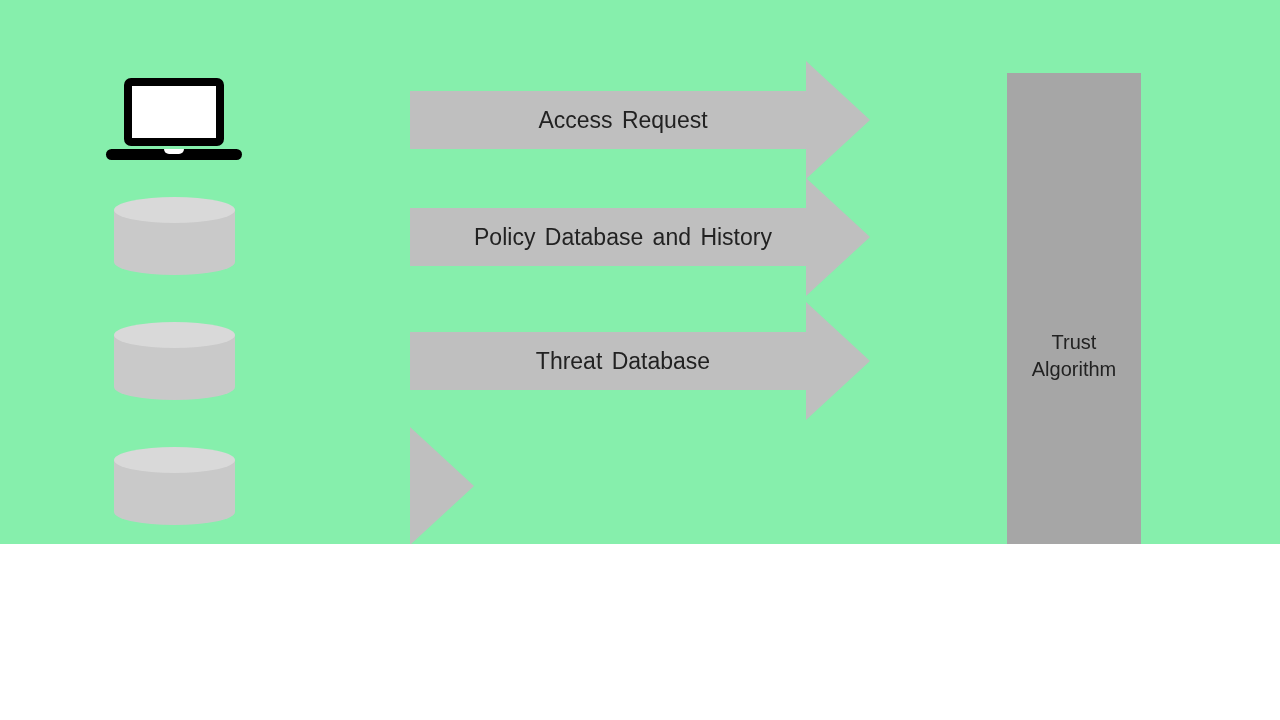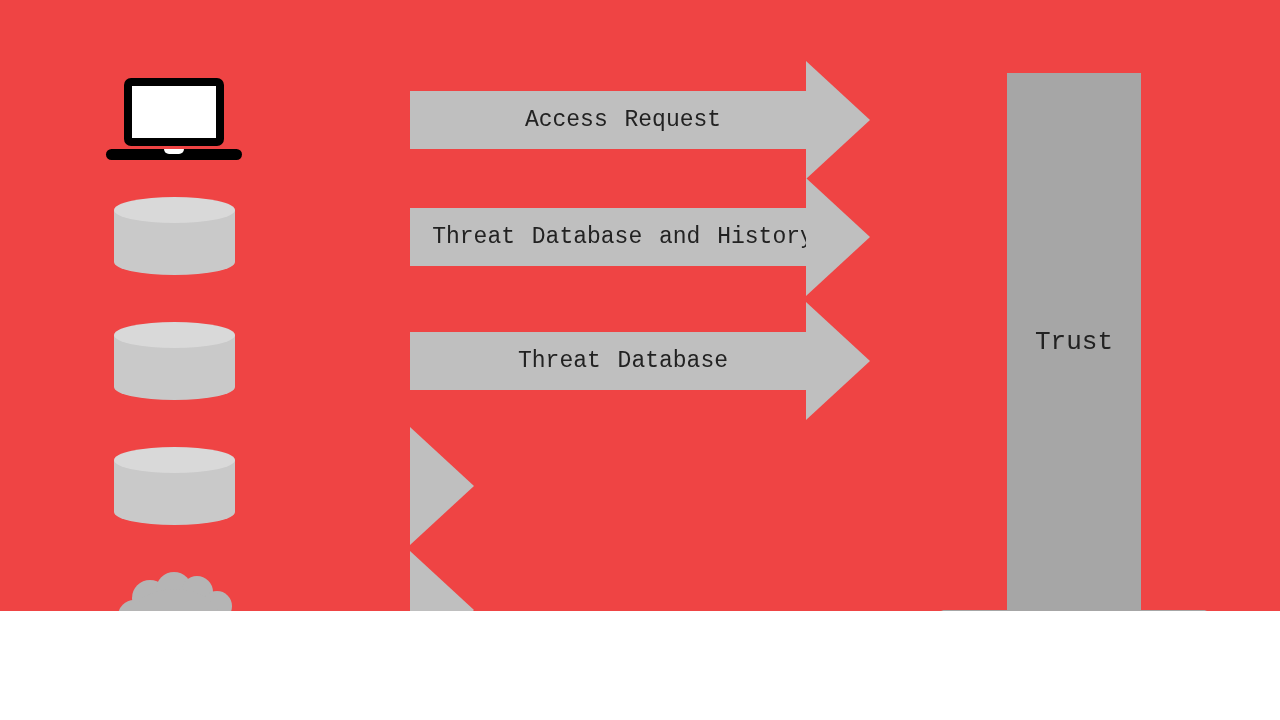--- a/index.html
+++ b/index.html
@@ -1,22 +1,22 @@
 <!DOCTYPE html>
 <html><head>
 <meta charset="utf-8">
 <style>
   html, body { margin: 0; padding: 0; background: #ffffff; }
   .stage {
     position: relative;
     width: 1280px;
-    height: 611px;
-    background: #ef4444;
+    height: 544px;
+    background: #86efac;
     overflow: hidden;
-    font-family: Liberation Mono, monospace;
+    font-family: Liberation Sans, sans-serif;
   }
 
   
   .h-arrow {
     position: absolute;
     left: 410px;
     width: 460px;
     height: 118px;
     display: flex;
     align-items: center;
@@ -57,21 +57,21 @@
     width: 0; height: 0;
     border-left: 133px solid transparent;
     border-right: 133px solid transparent;
     border-top: 56px solid #a6a6a6;
   }
   .v-arrow-label {
     position: absolute;
     left: 977px; top: 329px;
     width: 194px;
     text-align: center;
-    font-size: 26px;
+    font-size: 20px;
     line-height: 27px;
     color: #222222;
   }
 
   
   .laptop { position: absolute; left: 106px; top: 78px; width: 136px; height: 82px; }
   .laptop-screen {
     position: absolute; left: 18px; top: 0;
     width: 100px; height: 68px;
     border: 8px solid #000000;
@@ -153,21 +153,21 @@
 
   <div class="h-arrow" style="top:61px">
     <div class="h-arrow-body">
       <span class="h-arrow-label">Access Request</span>
     </div>
     <div class="h-arrow-head"></div>
   </div>
 
   <div class="h-arrow" style="top:178px">
     <div class="h-arrow-body">
-      <span class="h-arrow-label">Threat Database and History</span>
+      <span class="h-arrow-label">Policy Database and History</span>
     </div>
     <div class="h-arrow-head"></div>
   </div>
 
   <div class="h-arrow" style="top:302px">
     <div class="h-arrow-body">
       <span class="h-arrow-label">Threat Database</span>
     </div>
     <div class="h-arrow-head"></div>
   </div>
@@ -177,20 +177,21 @@
   </div>
 
   <div class="h-arrow" style="top:551px">
     <div class="h-arrow-head"></div>
   </div>
 
   <div class="v-arrow-body"></div>
   <div class="v-arrow-head"></div>
   <div class="v-arrow-label">
     <div>Trust</div>
+    <div>Algorithm</div>
   </div>
 
   <svg class="check-icon" viewBox="0 0 68 68">
     <circle cx="34" cy="34" r="33" fill="#000000"></circle>
     <path d="M18 36 L30 48 L52 21" fill="none" stroke="#ffffff" stroke-width="9"></path>
   </svg>
 
   <svg class="x-icon" viewBox="0 0 62 64">
     <g stroke="#000000" stroke-width="13">
       <line x1="8" y1="8" x2="54" y2="56"></line>

